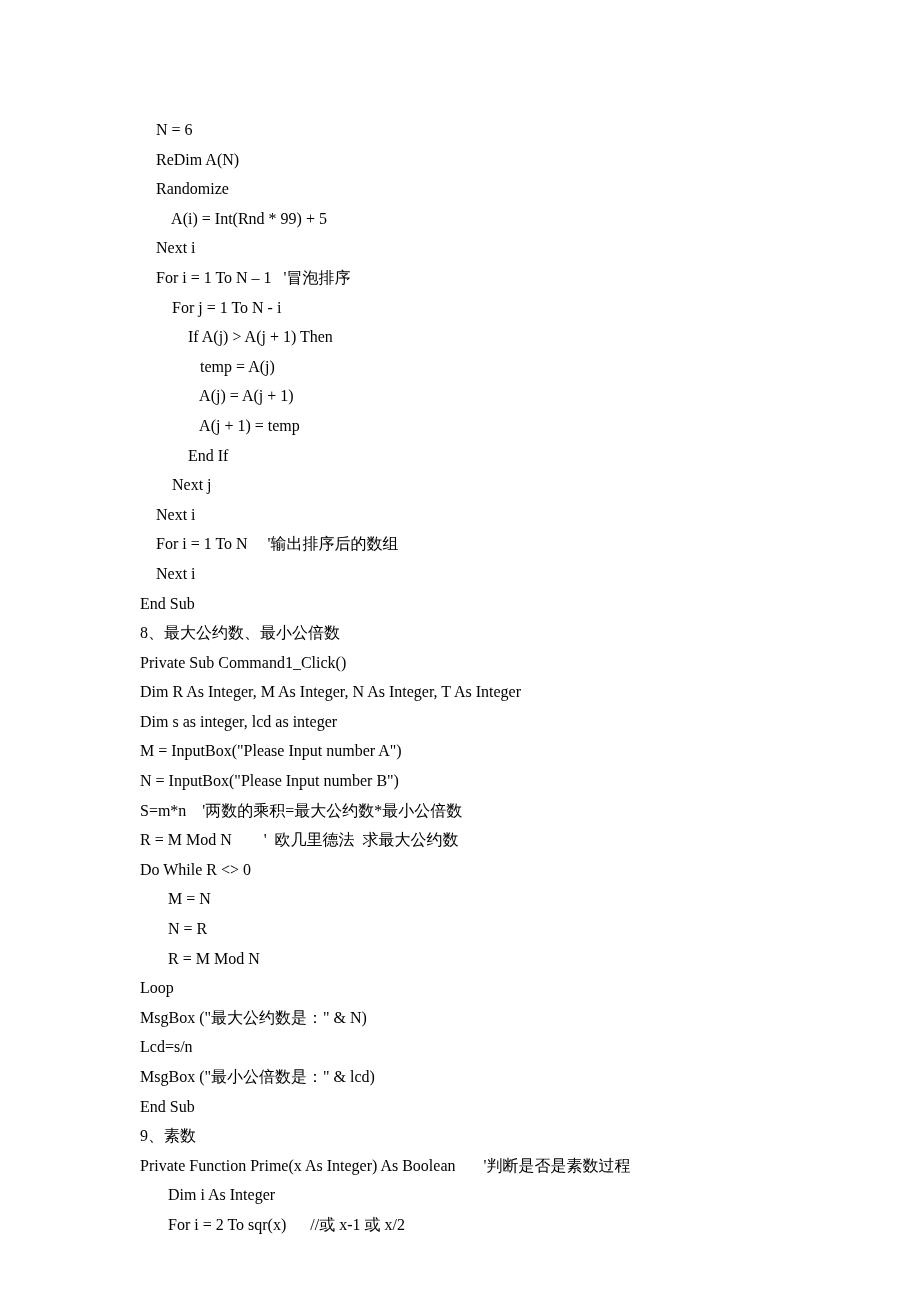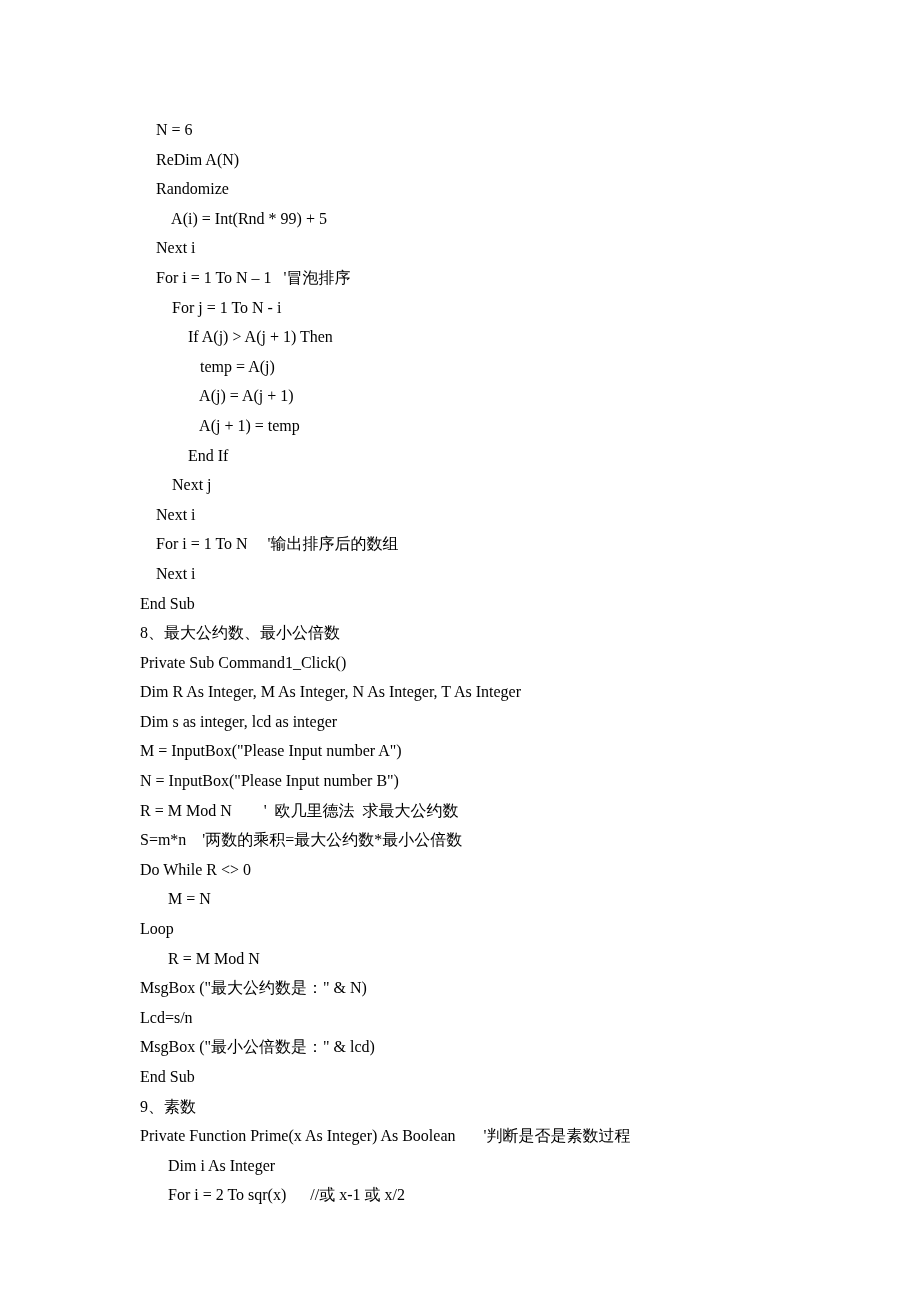--- a/index.html
+++ b/index.html
@@ -38,26 +38,27 @@
       <span class="line">    Next i</span>
       <span class="line">    For i = 1 To N     '输出排序后的数组</span>
       <span class="line">    Next i</span>
       <span class="line">End Sub</span>
       <span class="line">8、最大公约数、最小公倍数</span>
       <span class="line">Private Sub Command1_Click()</span>
       <span class="line">Dim R As Integer, M As Integer, N As Integer, T As Integer</span>
       <span class="line">Dim s as integer, lcd as integer</span>
       <span class="line">M = InputBox("Please Input number A")</span>
       <span class="line">N = InputBox("Please Input number B")</span>
+      <span class="line">S=m*n    '两数的乘积=最大公约数*最小公倍数</span>
       <span class="line">R = M Mod N        '  欧几里德法  求最大公约数</span>
-      <span class="line">S=m*n    '两数的乘积=最大公约数*最小公倍数</span>
       <span class="line">Do While R &lt;&gt; 0</span>
       <span class="line">       M = N</span>
+      <span class="line">       N = R</span>
+      <span class="line">       R = M Mod N</span>
       <span class="line">Loop</span>
-      <span class="line">       R = M Mod N</span>
       <span class="line">MsgBox ("最大公约数是：" &amp; N)</span>
       <span class="line">Lcd=s/n</span>
       <span class="line">MsgBox ("最小公倍数是：" &amp; lcd)</span>
       <span class="line">End Sub</span>
       <span class="line">9、素数</span>
       <span class="line">Private Function Prime(x As Integer) As Boolean       '判断是否是素数过程</span>
       <span class="line">       Dim i As Integer</span>
       <span class="line">       For i = 2 To sqr(x)      //或 x-1 或 x/2</span>
     </div>
 </div>

